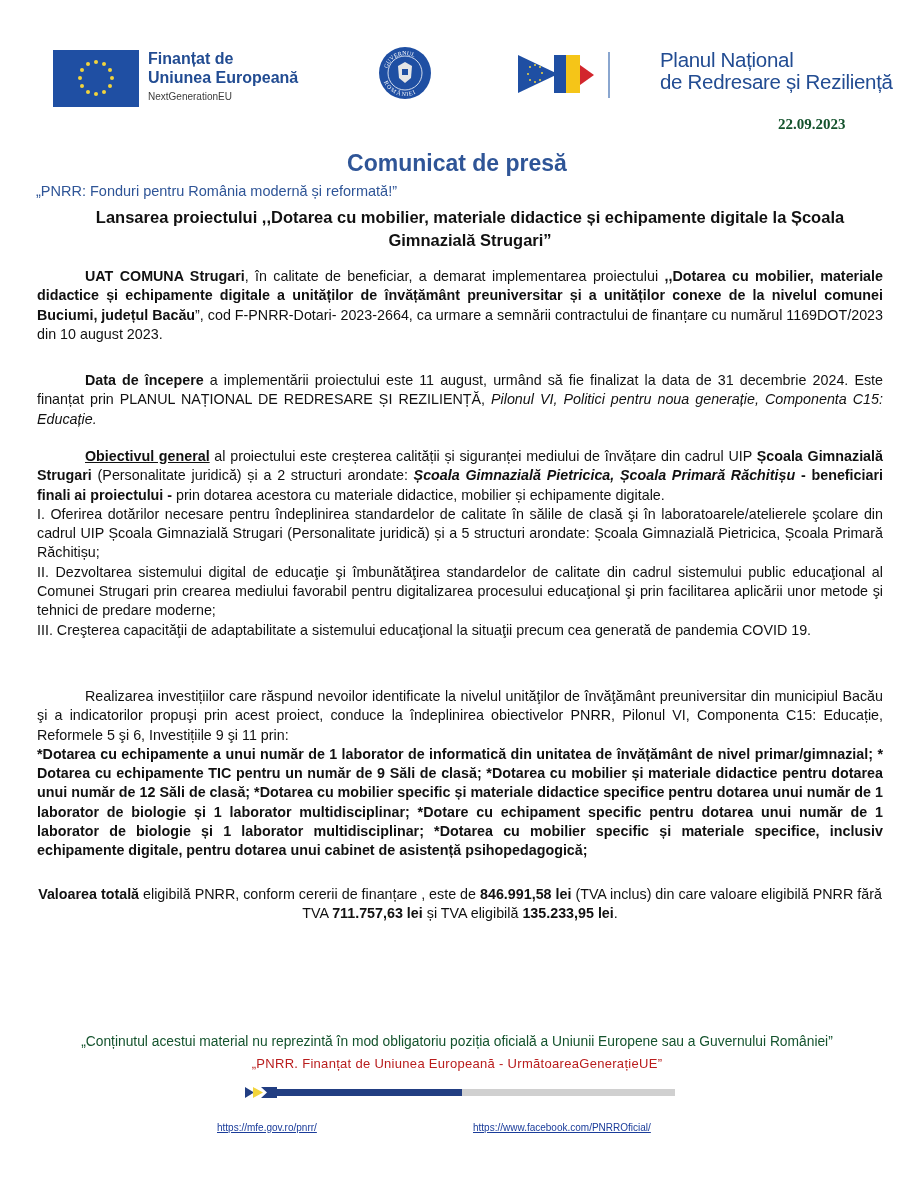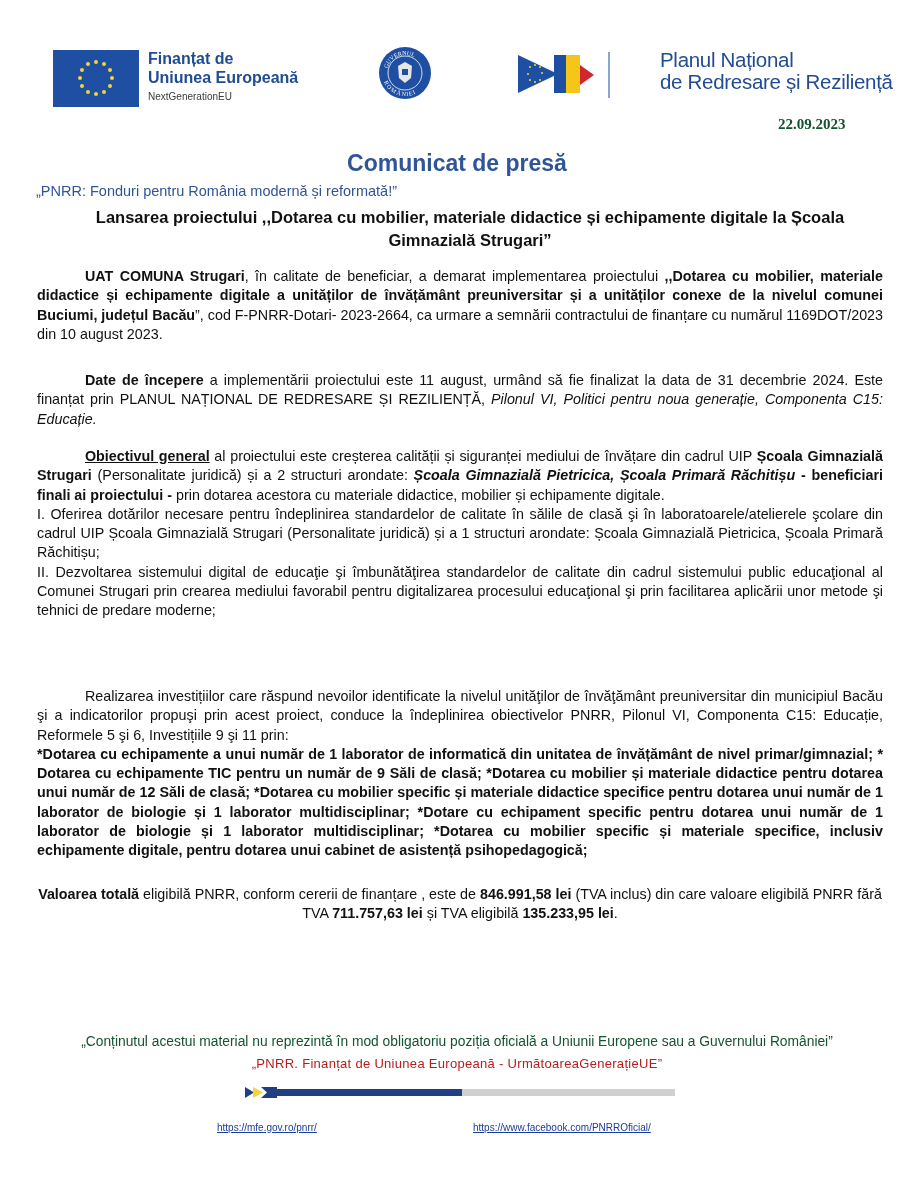--- a/index.html
+++ b/index.html
@@ -109,27 +109,28 @@
 
 <div class="abs title">Comunicat de presă</div>
 <div class="abs subtitle">„PNRR: Fonduri pentru România modernă și reformată!”</div>
 <div class="abs headline">Lansarea proiectului ,,Dotarea cu mobilier, materiale didactice și echipamente digitale la Școala Gimnazială Strugari”</div>
 
 <div class="abs para" style="top:267px;">
   <p class="indent"><b>UAT COMUNA Strugari</b><span>, în calitate de beneficiar, a demarat implementarea proiectului </span><b>,,Dotarea cu mobilier, materiale didactice și echipamente digitale a unităților de învățământ preuniversitar și a unităților conexe de la nivelul comunei Buciumi, județul Bacău</b><span>”, cod F-PNRR-Dotari- 2023-2664, ca urmare a semnării contractului de finanțare cu numărul 1169DOT/2023 din 10 august 2023.</span></p>
 </div>
 
 <div class="abs para" style="top:371px;">
-  <p class="indent"><b>Date de începere</b><span> a implementării proiectului este 11 august, urmând să fie finalizat la data de 31 decembrie 2024. Este finanțat prin PLANUL NAȚIONAL DE REDRESARE ȘI REZILIENȚĂ, </span><i>Pilonul VI, Politici pentru noua generație, Componenta C15: Educație.</i></p>
+  <p class="indent"><b>Data de începere</b><span> a implementării proiectului este 11 august, urmând să fie finalizat la data de 31 decembrie 2024. Este finanțat prin PLANUL NAȚIONAL DE REDRESARE ȘI REZILIENȚĂ, </span><i>Pilonul VI, Politici pentru noua generație, Componenta C15: Educație.</i></p>
 </div>
 
 <div class="abs para" style="top:447px;">
   <p class="indent"><b class="u">Obiectivul general</b><span> al proiectului este creșterea calității și siguranței mediului de învățare din cadrul UIP </span><b>Școala Gimnazială Strugari</b><span> (Personalitate juridică) și a 2 structuri arondate: </span><b><i>Școala Gimnazială Pietricica, Școala Primară Răchitișu</i></b><b> - beneficiari finali ai proiectului -</b><span> prin dotarea acestora cu materiale didactice, mobilier și echipamente digitale.</span></p>
-  <p>I. Oferirea dotărilor necesare pentru îndeplinirea standardelor de calitate în sălile de clasă şi în laboratoarele/atelierele şcolare din cadrul UIP Școala Gimnazială Strugari (Personalitate juridică) și a 1 structuri arondate: Școala Gimnazială Pietricica, Școala Primară Răchitișu;</p>
+  <p>I. Oferirea dotărilor necesare pentru îndeplinirea standardelor de calitate în sălile de clasă şi în laboratoarele/atelierele şcolare din cadrul UIP Școala Gimnazială Strugari (Personalitate juridică) și a 5 structuri arondate: Școala Gimnazială Pietricica, Școala Primară Răchitișu;</p>
   <p>II. Dezvoltarea sistemului digital de educaţie şi îmbunătăţirea standardelor de calitate din cadrul sistemului public educaţional al Comunei Strugari prin crearea mediului favorabil pentru digitalizarea procesului educaţional şi prin facilitarea aplicării unor metode şi tehnici de predare moderne;</p>
+  <p>III. Creşterea capacităţii de adaptabilitate a sistemului educaţional la situaţii precum cea generată de pandemia COVID 19.</p>
 </div>
 
 <div class="abs para" style="top:687px;">
   <p class="indent">Realizarea investițiilor care răspund nevoilor identificate la nivelul unităţilor de învăţământ preuniversitar din municipiul Bacău şi a indicatorilor propuşi prin acest proiect, conduce la îndeplinirea obiectivelor PNRR, Pilonul VI, Componenta C15: Educație, Reformele 5 şi 6, Investițiile 9 şi 11 prin:</p>
   <p><b>*Dotarea cu echipamente a unui număr de 1 laborator de informatică din unitatea de învățământ de nivel primar/gimnazial; * Dotarea cu echipamente TIC pentru un număr de 9 Săli de clasă; *Dotarea cu mobilier și materiale didactice pentru dotarea unui număr de 12 Săli de clasă; *Dotarea cu mobilier specific și materiale didactice specifice pentru dotarea unui număr de 1 laborator de biologie și 1 laborator multidisciplinar; *Dotare cu echipament specific pentru dotarea unui număr de 1 laborator de biologie și 1 laborator multidisciplinar; *Dotarea cu mobilier specific și materiale specifice, inclusiv echipamente digitale, pentru dotarea unui cabinet de asistență psihopedagogică;</b></p>
 </div>
 
 <div class="abs para center" style="top:885px;">
   <p><b>Valoarea totală</b><span> eligibilă PNRR, conform cererii de finanțare , este de </span><b>846.991,58 lei</b><span> (TVA inclus) din care valoare eligibilă PNRR fără TVA  </span><b>711.757,63 lei</b><span>  și TVA eligibilă </span><b>135.233,95 lei</b><span>.</span></p>
 </div>

